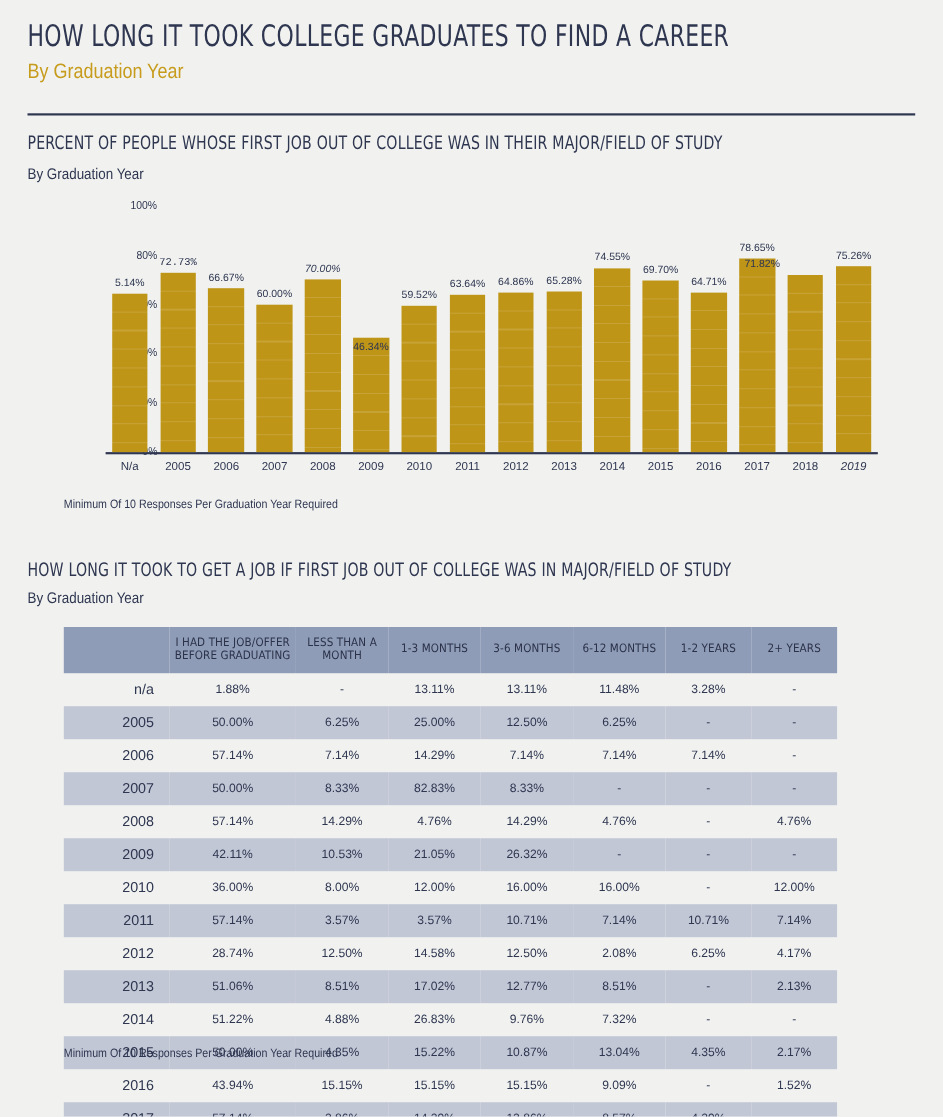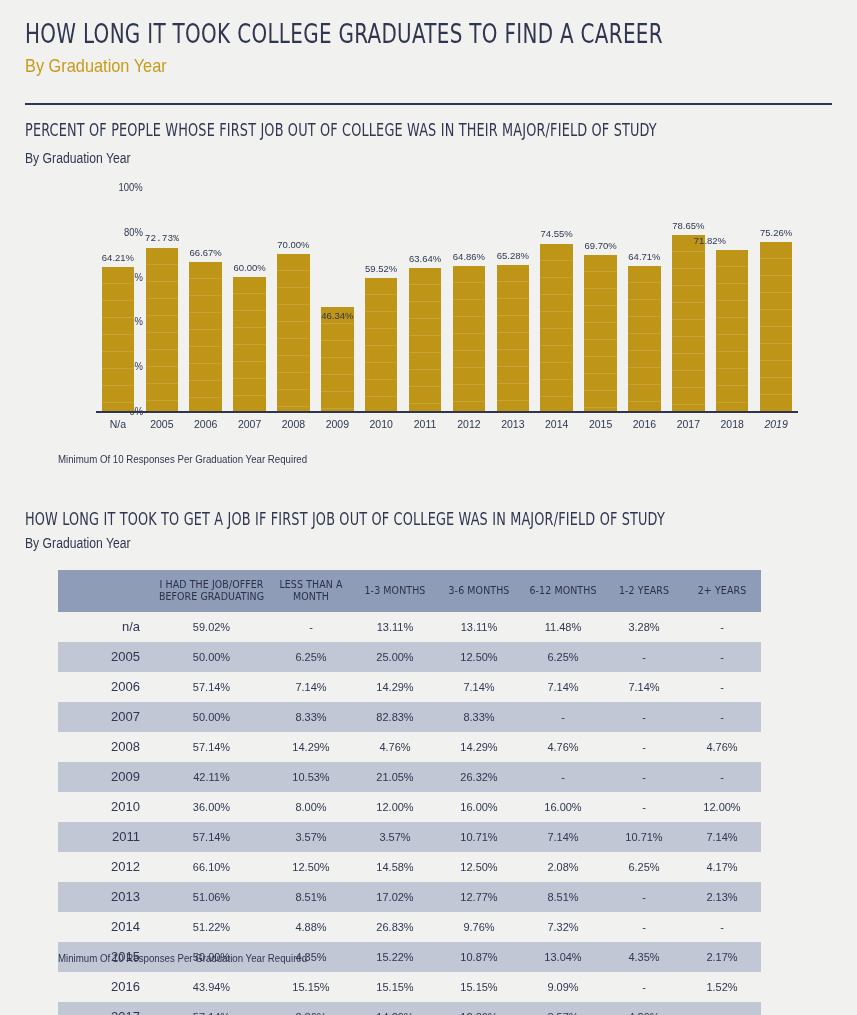--- a/index.html
+++ b/index.html
@@ -185,33 +185,33 @@
 
   <div id="chart-block">
     <div class="axis-line"></div>
   <div class="y-axis-label" style="top: 411px;">0%</div>
       <div class="y-axis-label" style="top: 366.2px;">20%</div>
       <div class="y-axis-label" style="top: 321.4px;">40%</div>
       <div class="y-axis-label" style="top: 276.6px;">60%</div>
       <div class="y-axis-label" style="top: 231.8px;">80%</div>
       <div class="y-axis-label" style="top: 187px;">100%</div>
       <div class="bar" style="position: absolute; left: 101.704px; width: 32.4675px; top: 267.17px; height: 143.83px;"></div>
-      <div class="bar-label" style="position: absolute; left: 96px; width: 43.875px; top: 252.17px;">64.21%</div>
+      <div class="bar-label" style="position: absolute; left: 96px; width: 43.875px; top: 252.17px;">5.14%</div>
       <div class="x-tick" style="left: 96px; width: 43.875px;">N/a</div>
       <div class="bar" style="position: absolute; left: 145.579px; width: 32.4675px; top: 248.085px; height: 162.915px;"></div>
       <div class="bar-label" style="position: absolute; left: 139.875px; width: 43.875px; top: 233.085px; font-family: Liberation Mono, monospace;">72.73%</div>
       <div class="x-tick" style="left: 139.875px; width: 43.875px;">2005</div>
       <div class="bar" style="position: absolute; left: 189.454px; width: 32.4675px; top: 261.659px; height: 149.341px;"></div>
       <div class="bar-label" style="position: absolute; left: 183.75px; width: 43.875px; top: 246.659px;">66.67%</div>
       <div class="x-tick" style="left: 183.75px; width: 43.875px;">2006</div>
       <div class="bar" style="position: absolute; left: 233.329px; width: 32.4675px; top: 276.6px; height: 134.4px;"></div>
       <div class="bar-label" style="position: absolute; left: 227.625px; width: 43.875px; top: 261.6px;">60.00%</div>
       <div class="x-tick" style="left: 227.625px; width: 43.875px;">2007</div>
       <div class="bar" style="position: absolute; left: 277.204px; width: 32.4675px; top: 254.2px; height: 156.8px;"></div>
-      <div class="bar-label" style="position: absolute; left: 271.5px; width: 43.875px; top: 239.2px;">70.00%</div>
+      <div class="bar-label" style="position: absolute; left: 271.5px; width: 43.875px; top: 239.2px; font-style: italic;">70.00%</div>
       <div class="x-tick" style="left: 271.5px; width: 43.875px;">2008</div>
       <div class="bar" style="position: absolute; left: 321.079px; width: 32.4675px; top: 307.198px; height: 103.802px;"></div>
       <div class="bar-label" style="position: absolute; left: 315.375px; width: 43.875px; top: 310px;">46.34%</div>
       <div class="x-tick" style="left: 315.375px; width: 43.875px;">2009</div>
       <div class="bar" style="position: absolute; left: 364.954px; width: 32.4675px; top: 277.675px; height: 133.325px;"></div>
       <div class="bar-label" style="position: absolute; left: 359.25px; width: 43.875px; top: 262.675px;">59.52%</div>
       <div class="x-tick" style="left: 359.25px; width: 43.875px;">2010</div>
       <div class="bar" style="position: absolute; left: 408.829px; width: 32.4675px; top: 268.446px; height: 142.554px;"></div>
       <div class="bar-label" style="position: absolute; left: 403.125px; width: 43.875px; top: 253.446px;">63.64%</div>
       <div class="x-tick" style="left: 403.125px; width: 43.875px;">2011</div>
@@ -227,21 +227,21 @@
       <div class="bar" style="position: absolute; left: 584.329px; width: 32.4675px; top: 254.872px; height: 156.128px;"></div>
       <div class="bar-label" style="position: absolute; left: 578.625px; width: 43.875px; top: 239.872px;">69.70%</div>
       <div class="x-tick" style="left: 578.625px; width: 43.875px;">2015</div>
       <div class="bar" style="position: absolute; left: 628.204px; width: 32.4675px; top: 266.05px; height: 144.95px;"></div>
       <div class="bar-label" style="position: absolute; left: 622.5px; width: 43.875px; top: 251.05px;">64.71%</div>
       <div class="x-tick" style="left: 622.5px; width: 43.875px;">2016</div>
       <div class="bar" style="position: absolute; left: 672.079px; width: 32.4675px; top: 234.824px; height: 176.176px;"></div>
       <div class="bar-label" style="position: absolute; left: 666.375px; width: 43.875px; top: 219.824px;">78.65%</div>
       <div class="x-tick" style="left: 666.375px; width: 43.875px;">2017</div>
       <div class="bar" style="position: absolute; left: 715.954px; width: 32.4675px; top: 250.123px; height: 160.877px;"></div>
-      <div class="bar-label" style="position: absolute; left: 688px; width: 43.875px; top: 235.123px;">71.82%</div>
+      <div class="bar-label" style="position: absolute; left: 671px; width: 43.875px; top: 235.123px;">71.82%</div>
       <div class="x-tick" style="left: 710.25px; width: 43.875px;">2018</div>
       <div class="bar" style="position: absolute; left: 759.829px; width: 32.4675px; top: 242.418px; height: 168.582px;"></div>
       <div class="bar-label" style="position: absolute; left: 754.125px; width: 43.875px; top: 227.418px;">75.26%</div>
       <div class="x-tick" style="left: 754.125px; width: 43.875px; font-style: italic;">2019</div>
     </div>
 
   <div class="footnote" style="left:58px; top:453px;">Minimum Of 10 Responses Per Graduation Year Required</div>
 
   <div class="sec-title" style="left:25px; top:509px;">How Long It Took To Get A Job If First Job Out Of College Was In Major/Field Of Study</div>
   <div class="sec-sub" style="left:25px; top:535px;">By Graduation Year</div>
@@ -265,21 +265,21 @@
           <th>1-3 Months</th>
           <th>3-6 Months</th>
           <th>6-12 Months</th>
           <th>1-2 Years</th>
           <th>2+ Years</th>
         </tr>
     </thead>
     <tbody id="tbody">
         <tr>
           <td class="rowhead">n/a</td>
-          <td>59.02%</td>
+          <td>1.88%</td>
           <td>-</td>
           <td>13.11%</td>
           <td>13.11%</td>
           <td>11.48%</td>
           <td>3.28%</td>
           <td>-</td>
         </tr>
         <tr>
           <td class="rowhead">2005</td>
           <td>50.00%</td>
@@ -345,21 +345,21 @@
           <td>57.14%</td>
           <td>3.57%</td>
           <td>3.57%</td>
           <td>10.71%</td>
           <td>7.14%</td>
           <td>10.71%</td>
           <td>7.14%</td>
         </tr>
         <tr>
           <td class="rowhead">2012</td>
-          <td>66.10%</td>
+          <td>28.74%</td>
           <td>12.50%</td>
           <td>14.58%</td>
           <td>12.50%</td>
           <td>2.08%</td>
           <td>6.25%</td>
           <td>4.17%</td>
         </tr>
         <tr>
           <td class="rowhead">2013</td>
           <td>51.06%</td>

